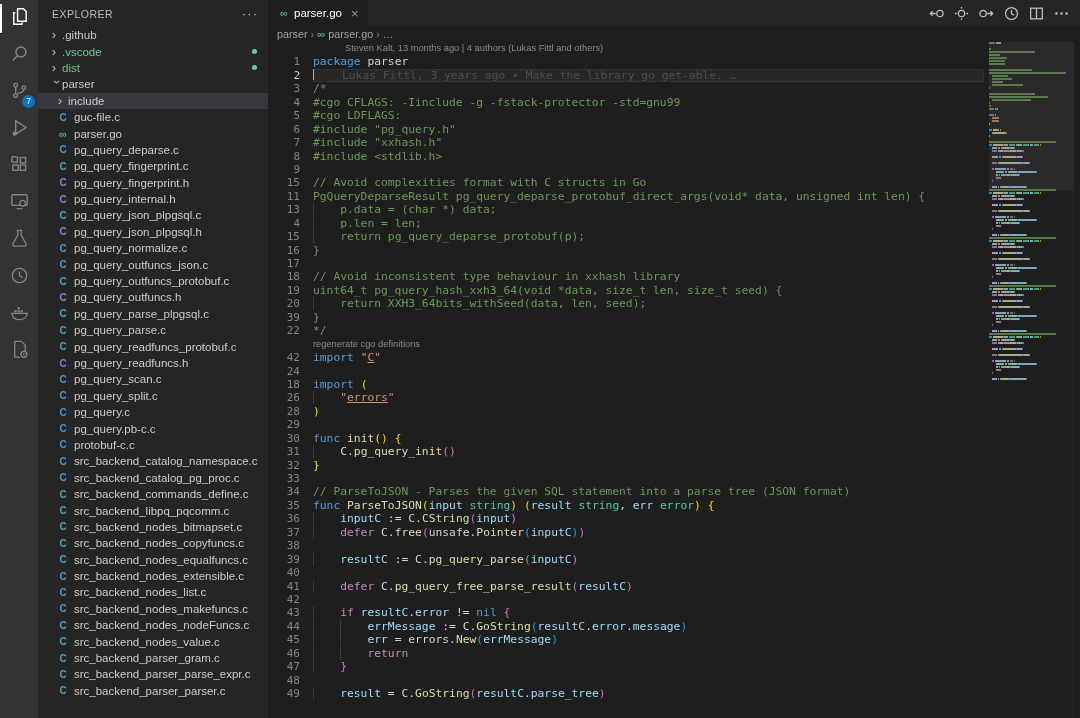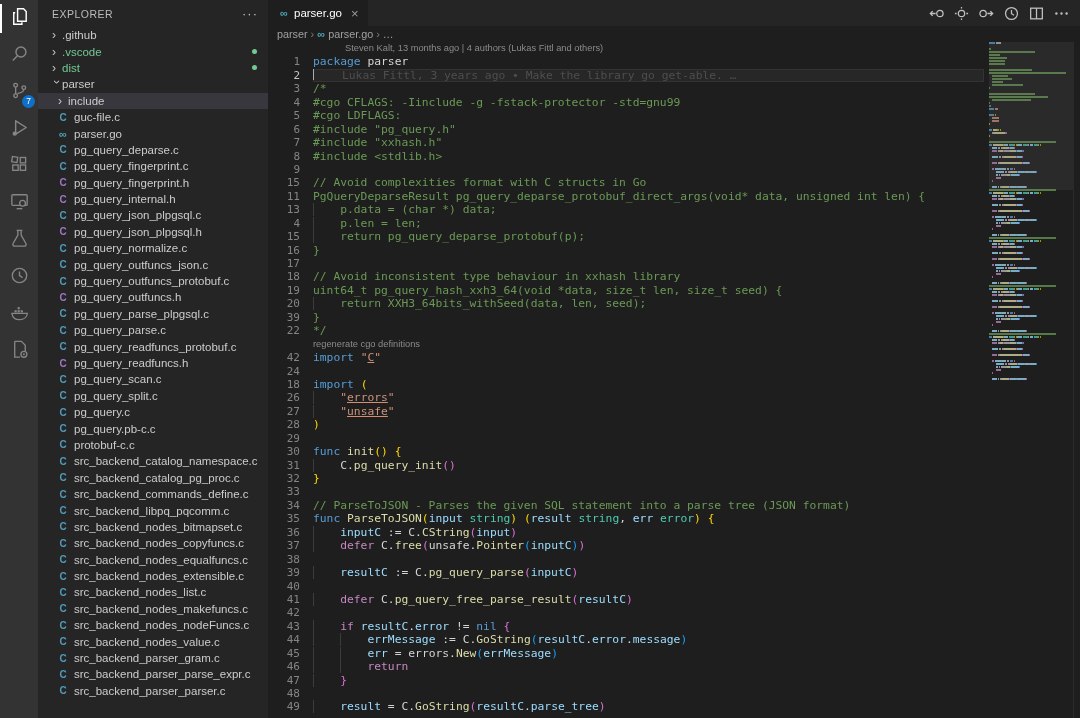--- a/index.html
+++ b/index.html
@@ -398,21 +398,20 @@
           <div class="row"><span class="ln">18</span><span class="ct"><span class="tk-com">// Avoid inconsistent type behaviour in xxhash library</span></span></div>
           <div class="row"><span class="ln">19</span><span class="ct"><span class="tk-com">uint64_t pg_query_hash_xxh3_64(void *data, size_t len, size_t seed) {</span></span></div>
           <div class="row"><span class="ln">20</span><span class="ct"><span class="tk-ind">    </span><span class="tk-com">return XXH3_64bits_withSeed(data, len, seed);</span></span></div>
           <div class="row"><span class="ln">39</span><span class="ct"><span class="tk-com">}</span></span></div>
           <div class="row"><span class="ln">22</span><span class="ct"><span class="tk-com">*/</span></span></div>
           <div class="lensrow"><span style="margin-left: 0px;">regenerate cgo definitions</span></div>
           <div class="row"><span class="ln">42</span><span class="ct"><span class="tk-kw">import</span><span class="tk-pl"> </span><span class="tk-st">"</span><span class="tk-stu">C</span><span class="tk-st">"</span></span></div>
           <div class="row"><span class="ln">24</span><span class="ct"></span></div>
           <div class="row"><span class="ln">18</span><span class="ct"><span class="tk-kw">import</span><span class="tk-pl"> </span><span class="tk-b1">(</span></span></div>
           <div class="row"><span class="ln">26</span><span class="ct"><span class="tk-ind">    </span><span class="tk-st">"</span><span class="tk-stu">errors</span><span class="tk-st">"</span></span></div>
-          <div class="row"><span class="ln">27</span><span class="ct"><span class="tk-ind">    </span><span class="tk-st">"</span><span class="tk-stu">unsafe</span><span class="tk-st">"</span></span></div>
           <div class="row"><span class="ln">28</span><span class="ct"><span class="tk-b1">)</span></span></div>
           <div class="row"><span class="ln">29</span><span class="ct"></span></div>
           <div class="row"><span class="ln">30</span><span class="ct"><span class="tk-kw">func</span><span class="tk-pl"> </span><span class="tk-fn">init</span><span class="tk-b1">(</span><span class="tk-b1">)</span><span class="tk-pl"> </span><span class="tk-b1">{</span></span></div>
           <div class="row"><span class="ln">31</span><span class="ct"><span class="tk-ind">    </span><span class="tk-pl">C</span><span class="tk-pl">.</span><span class="tk-fn">pg_query_init</span><span class="tk-b2">(</span><span class="tk-b2">)</span></span></div>
           <div class="row"><span class="ln">32</span><span class="ct"><span class="tk-b1">}</span></span></div>
           <div class="row"><span class="ln">33</span><span class="ct"></span></div>
           <div class="row"><span class="ln">34</span><span class="ct"><span class="tk-com">// ParseToJSON - Parses the given SQL statement into a parse tree (JSON format)</span></span></div>
           <div class="row"><span class="ln">35</span><span class="ct"><span class="tk-kw">func</span><span class="tk-pl"> </span><span class="tk-fn">ParseToJSON</span><span class="tk-b1">(</span><span class="tk-vr">input</span><span class="tk-pl"> </span><span class="tk-typ">string</span><span class="tk-b1">)</span><span class="tk-pl"> </span><span class="tk-b1">(</span><span class="tk-vr">result</span><span class="tk-pl"> </span><span class="tk-typ">string</span><span class="tk-pl">,</span><span class="tk-pl"> </span><span class="tk-vr">err</span><span class="tk-pl"> </span><span class="tk-typ">error</span><span class="tk-b1">)</span><span class="tk-pl"> </span><span class="tk-b1">{</span></span></div>
           <div class="row"><span class="ln">36</span><span class="ct"><span class="tk-ind">    </span><span class="tk-vr">inputC</span><span class="tk-pl"> </span><span class="tk-pl">:=</span><span class="tk-pl"> </span><span class="tk-pl">C</span><span class="tk-pl">.</span><span class="tk-fn">CString</span><span class="tk-b2">(</span><span class="tk-vr">input</span><span class="tk-b2">)</span></span></div>
           <div class="row"><span class="ln">37</span><span class="ct"><span class="tk-ind">    </span><span class="tk-ctl">defer</span><span class="tk-pl"> </span><span class="tk-pl">C</span><span class="tk-pl">.</span><span class="tk-fn">free</span><span class="tk-b2">(</span><span class="tk-pl">unsafe</span><span class="tk-pl">.</span><span class="tk-fn">Pointer</span><span class="tk-b3">(</span><span class="tk-vr">inputC</span><span class="tk-b3">)</span><span class="tk-b2">)</span></span></div>

